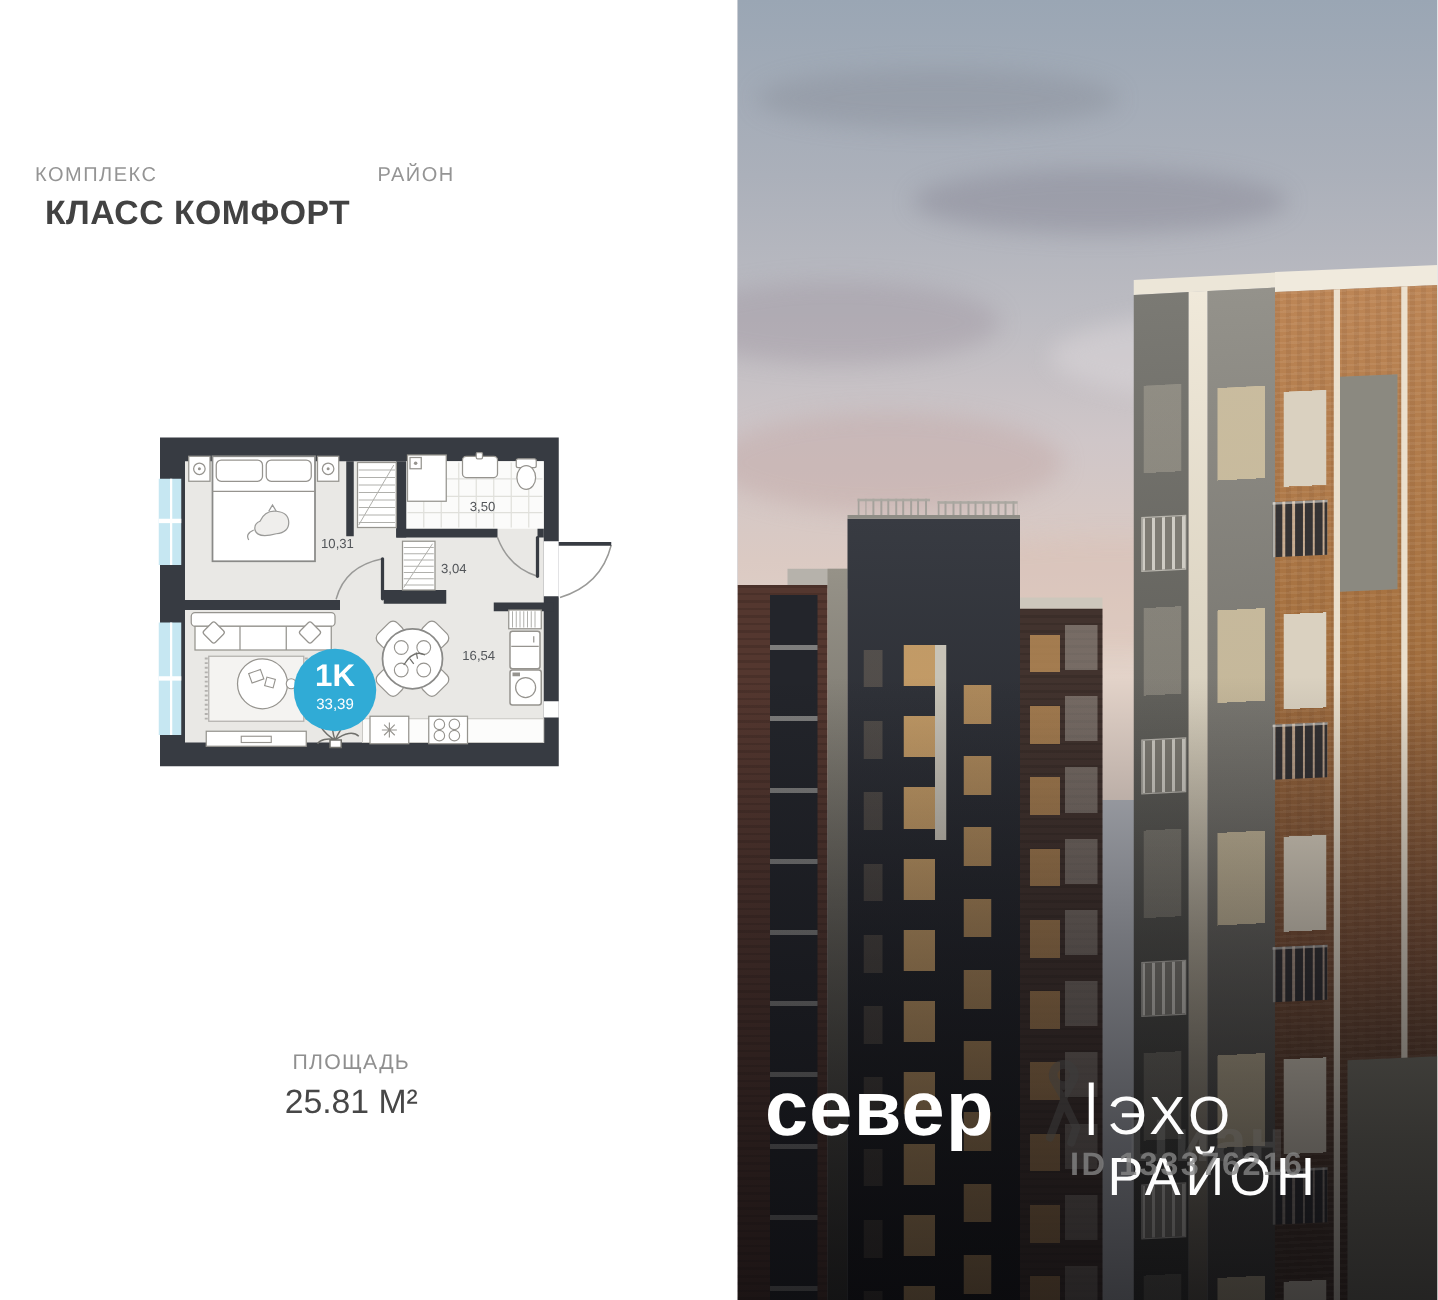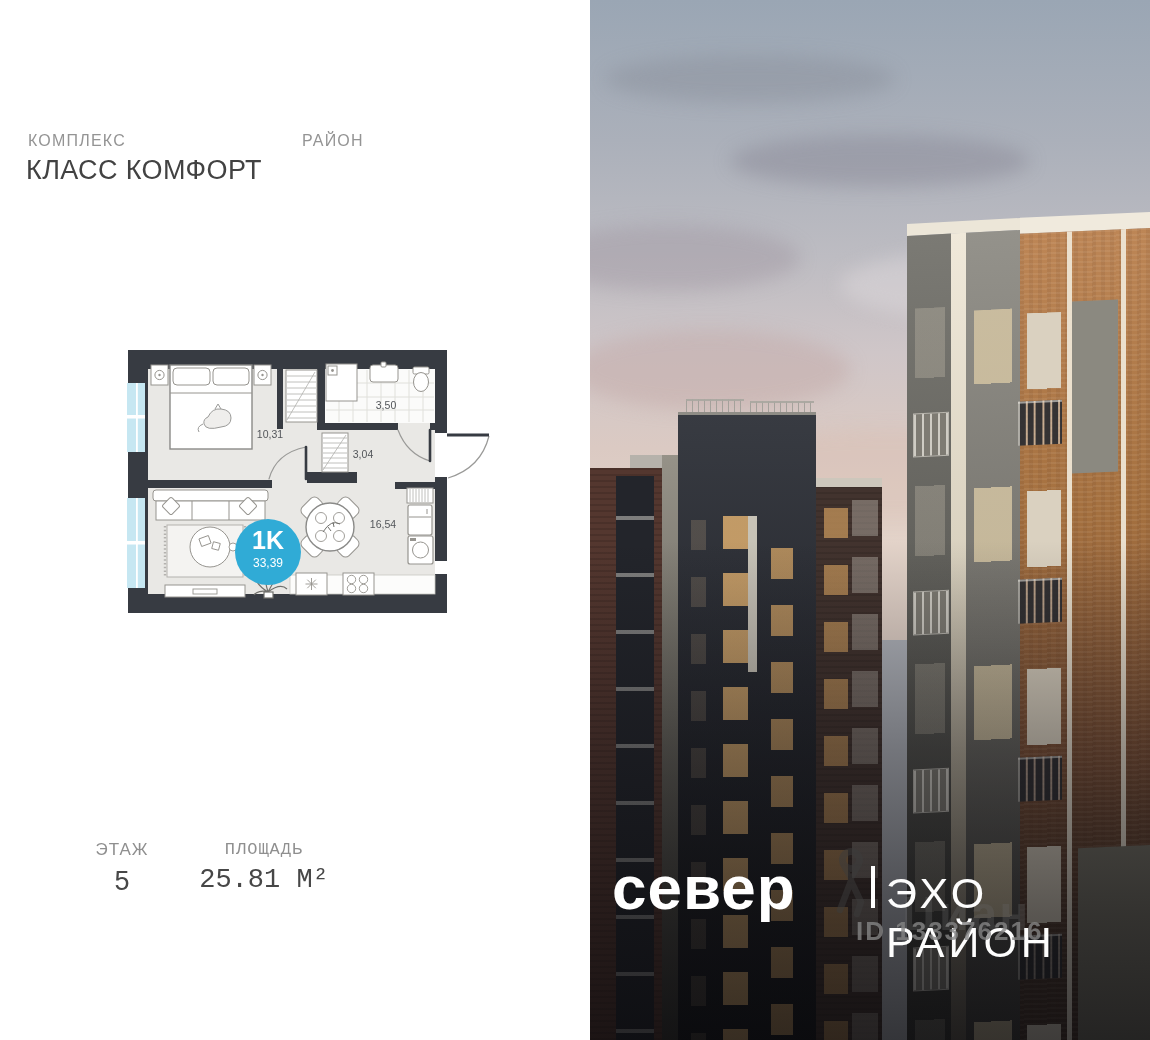--- a/index.html
+++ b/index.html
@@ -3,32 +3,32 @@
 <meta charset="utf-8">
 <style>
   html,body{margin:0;padding:0;background:#ffffff;}
   .canvas{position:relative;width:1150px;height:1040px;background:#ffffff;overflow:hidden;
           font-family:"Liberation Sans",sans-serif;padding-left:40px;}
 
   
   .hdr-label{position:absolute;font-size:16px;letter-spacing:1.2px;color:#949494;}
   .hdr-title{position:absolute;font-size:27px;letter-spacing:.4px;color:#424242;font-weight:500;}
   #complex-label{left:28px;top:132px;}
-  #complex-name{left:26px;top:155px;}
+  #complex-name{left:36px;top:155px;font-weight:bold;}
   #district-label{left:302px;top:132px;}
   #district-name{left:299px;top:155px;}
 
   
   .plan-wrap{position:absolute;left:115px;top:340px;width:380px;height:285px;}
 
   
   .stat{position:absolute;top:840px;width:160px;text-align:center;}
   .stat .lbl{font-size:17px;letter-spacing:1px;color:#8f8f8f;}
   .stat .val{margin-top:6px;font-size:27px;color:#474747;font-weight:500;}
-  #stat-floor{left:42px;} #stat-area{left:184px;font-family:Liberation Mono, monospace;} #stat-rooms{left:360px;}
+  #stat-floor{left:42px;} #stat-area{left:201px;} #stat-rooms{left:360px;}
 
   
   .photo{position:absolute;left:590px;top:0;width:560px;height:1040px;overflow:hidden;background:#b3b6bd;}
   .abs{position:absolute;}
   .sky{left:0;top:0;width:560px;height:640px;
        background:linear-gradient(180deg,#9aa6b4 0%,#abb0ba 22%,#bdbcc2 40%,#cfc6c8 55%,#dbcac3 70%,#e3d3c9 85%);}
   .cloud{position:absolute;border-radius:50%;filter:blur(9px);}
   .c1{left:15px;top:55px;width:290px;height:48px;background:rgba(122,124,138,.28);}
   .c2{left:140px;top:135px;width:300px;height:52px;background:rgba(116,114,130,.30);}
   .c3{left:-50px;top:225px;width:260px;height:66px;background:rgba(148,138,148,.32);}
@@ -279,24 +279,20 @@
       <text x="268" y="188" font-size="10.5" fill="#53565a" text-anchor="middle" font-family="Liberation Sans, sans-serif">16,54</text>
 
       <g>
         <circle cx="153" cy="212" r="33" fill="#30abd6"></circle>
         <text x="153" y="209" font-size="25" font-weight="bold" fill="#ffffff" text-anchor="middle" font-family="Liberation Sans, sans-serif">1K</text>
         <text x="153" y="227" font-size="12" fill="#ffffff" text-anchor="middle" font-family="Liberation Sans, sans-serif">33,39</text>
       </g>
     </svg>
   </div>
 
-  <div class="stat" id="stat-floor">
-    <div class="lbl">ЭТАЖ</div>
-    <div class="val">5</div>
-  </div>
   <div class="stat" id="stat-area">
     <div class="lbl">ПЛОЩАДЬ</div>
     <div class="val">25.81 М²</div>
   </div>
 
   <div class="photo">
     <div class="abs sky"></div>
     <div class="cloud c1"></div>
     <div class="cloud c2"></div>
     <div class="cloud c3"></div>

